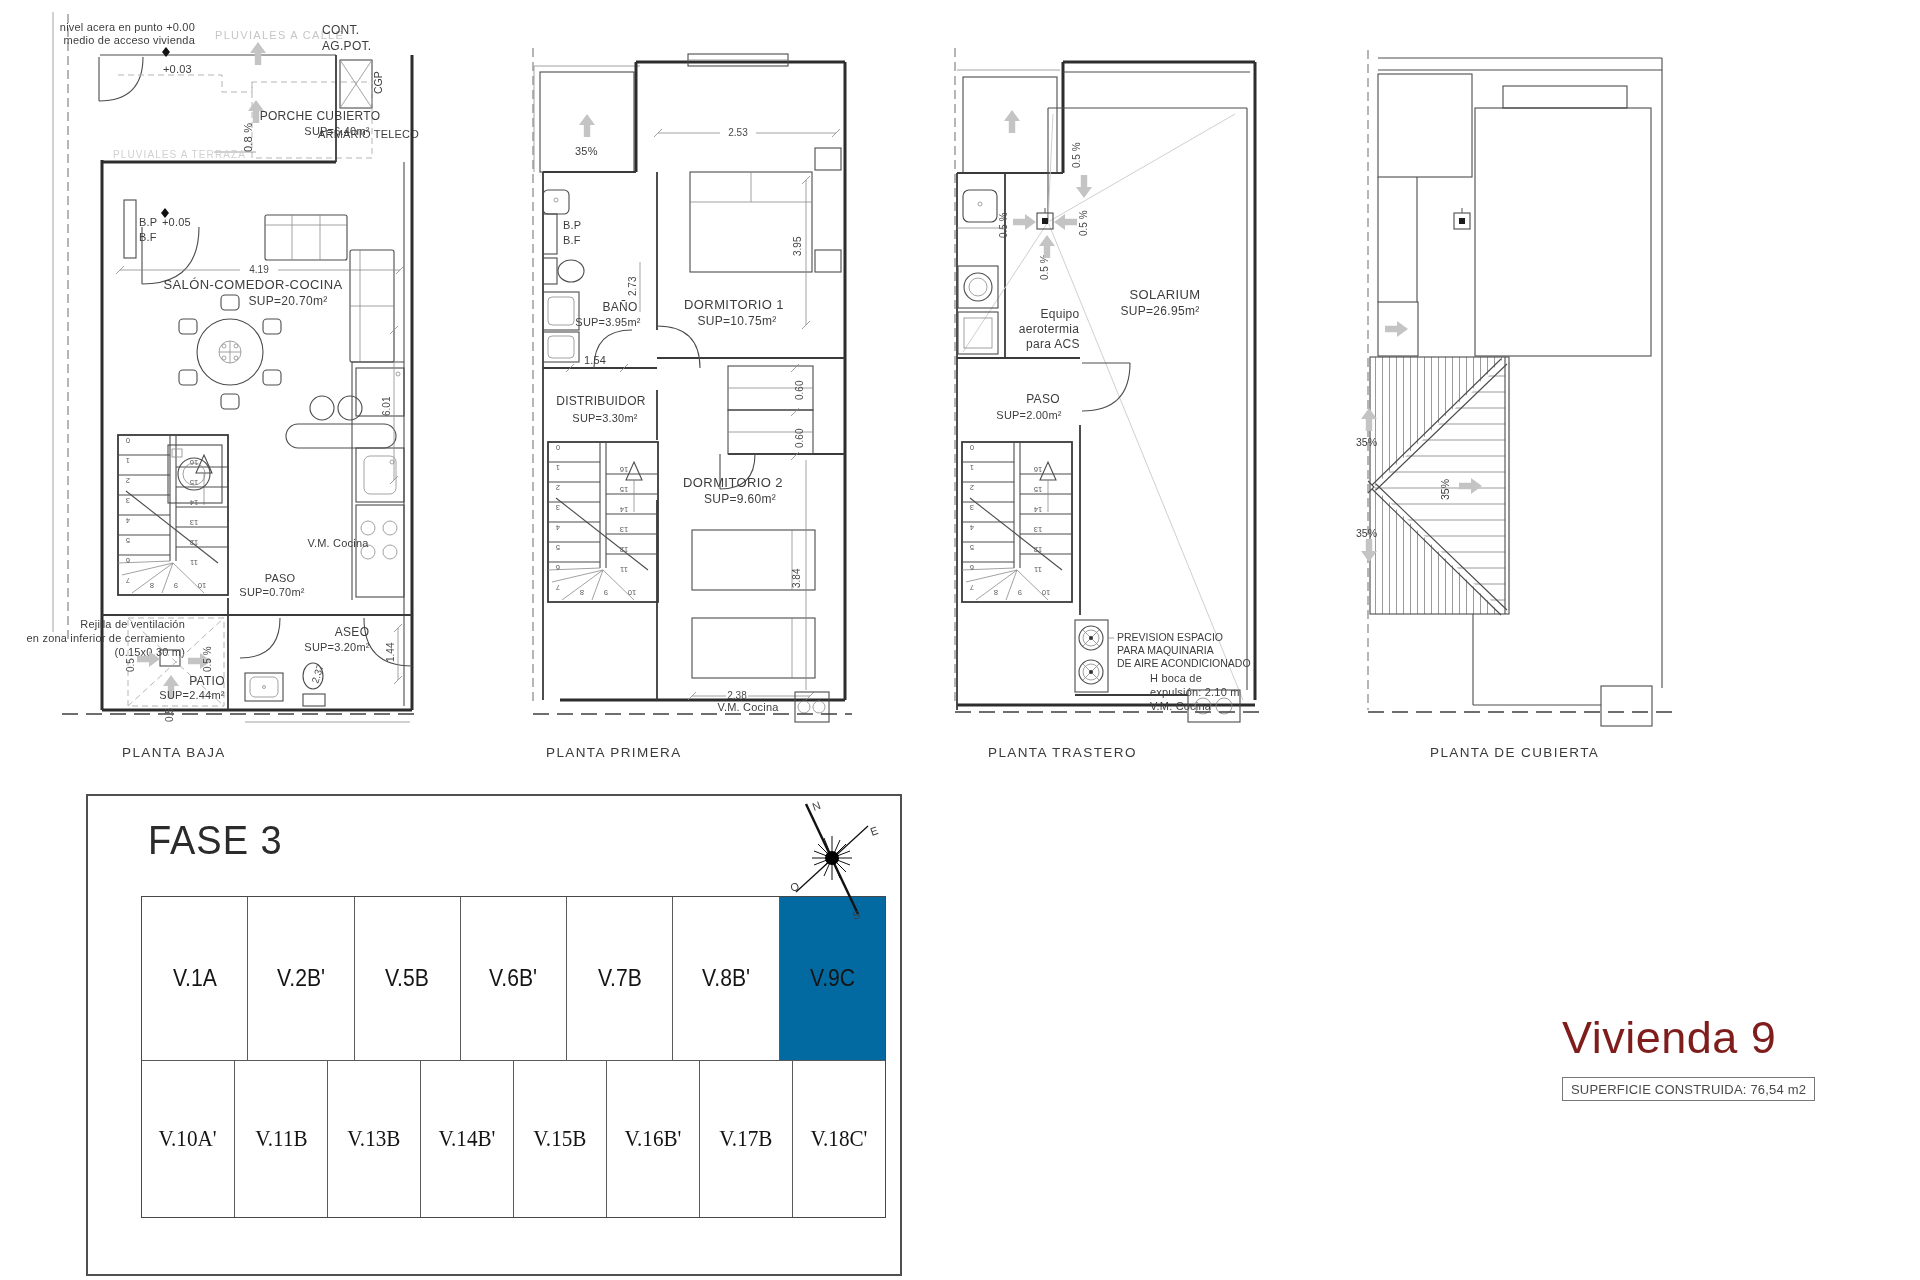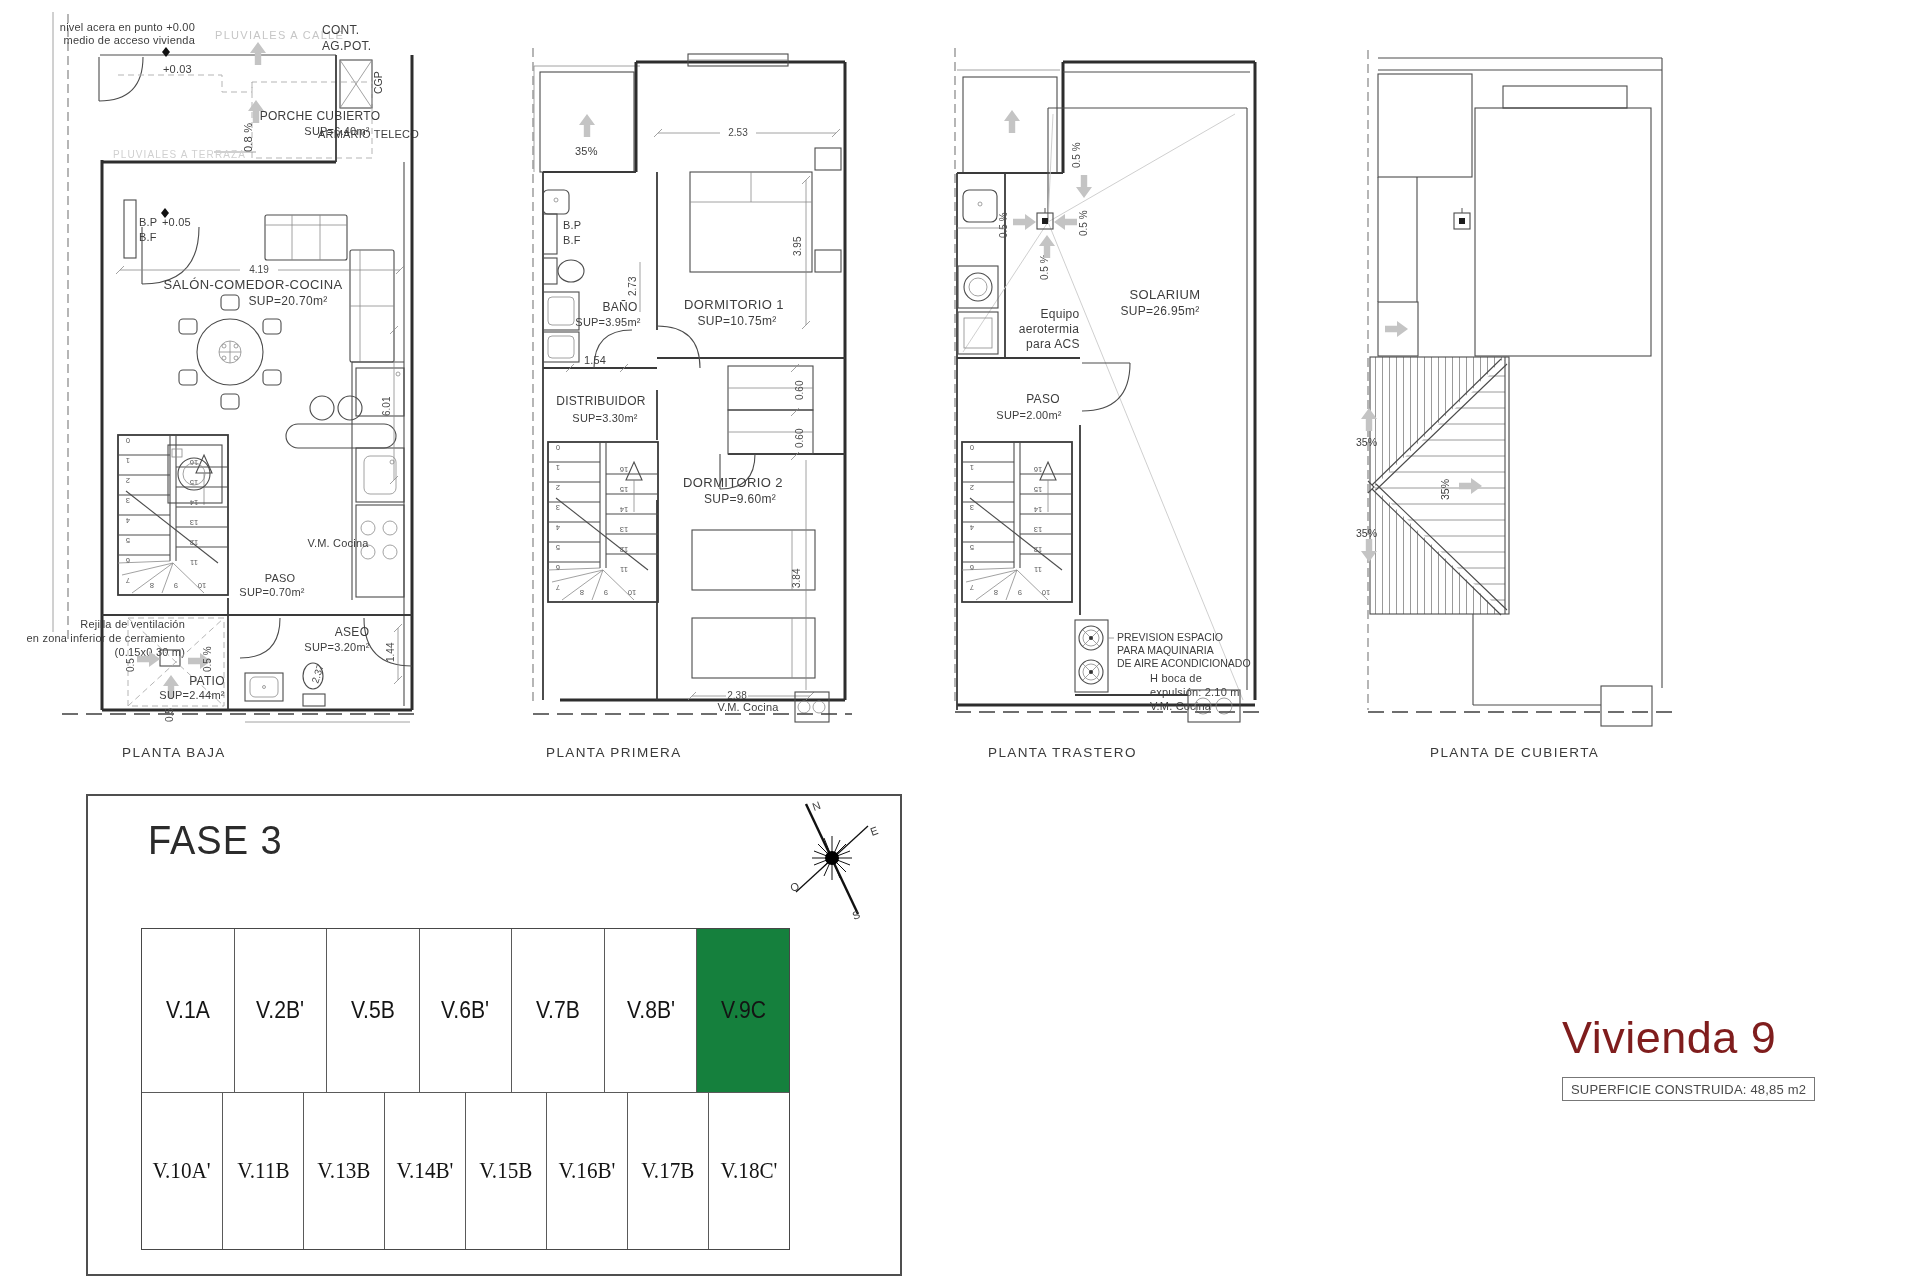--- a/index.html
+++ b/index.html
@@ -24,22 +24,22 @@
   .dash{stroke:#7a7a7a;stroke-width:1.1;fill:none;stroke-dasharray:9 5}
   .dashb{stroke:#3f3f3f;stroke-width:1.5;fill:none;stroke-dasharray:16 8}
   .gdash{stroke:#b5b5b5;stroke-width:1;fill:none;stroke-dasharray:6 4}
   .slope{stroke:#c9c9c9;stroke-width:.9;fill:none}
   .garr{fill:#c4c4c4}
   
   .panel{position:absolute;left:86px;top:794px;width:812px;height:478px;
          border:2px solid #4f4f4f;background:#fff;}
   .fase-title{position:absolute;left:60px;top:22px;font-size:40px;color:#2b2b2b;
               letter-spacing:1px;transform:scaleX(.95);transform-origin:left;}
-  .units-table{position:absolute;left:53px;top:100px;width:649px;height:322px;
-               border:1.5px solid #474747;box-sizing:border-box;margin-top:32px;}
+  .units-table{position:absolute;left:53px;top:100px;width:745px;height:322px;
+               border:1.5px solid #474747;box-sizing:border-box;}
   .urow{display:flex;width:100%;}
   .r1{height:164px;border-bottom:1px solid #5a5a5a;box-sizing:border-box;}
   .r2{height:156px;font-family:Liberation Serif, serif;}
   .ucell{flex:1;display:flex;align-items:center;justify-content:center;
          border-right:1px solid #5a5a5a;box-sizing:border-box;overflow:visible;}
   .ucell:last-child{border-right:none;}
   .ucell span{font-size:23px;color:#141414;letter-spacing:0;white-space:nowrap;
               transform:scaleX(.92);}
   .compass{position:absolute;left:700px;top:2px;}
   
@@ -431,21 +431,21 @@
         </div>
       <div class="ucell">
           <span>V.6B'</span>
         </div>
       <div class="ucell">
           <span>V.7B</span>
         </div>
       <div class="ucell">
           <span>V.8B'</span>
         </div>
-      <div class="ucell" style="background: #15803d;">
+      <div class="ucell" style="background: #0369a1;">
           <span>V.9C</span>
         </div>
     </div>
     <div class="urow r2">
       <div class="ucell">
           <span>V.10A'</span>
         </div>
       <div class="ucell">
           <span>V.11B</span>
         </div>
@@ -487,17 +487,17 @@
     <text x="26" y="13" font-size="11" fill="#222" transform="rotate(-20 26 13)">N</text>
     <text x="84" y="38" font-size="11" fill="#222" transform="rotate(-20 84 38)">E</text>
     <text x="4" y="94" font-size="11" fill="#222" transform="rotate(-20 4 94)">O</text>
     <text x="66" y="122" font-size="11" fill="#222" transform="rotate(-20 66 122)">S</text>
   </svg>
 </div>
 
 
 <div class="viv">
   <h2>Vivienda 9</h2>
-  <div class="supbox">SUPERFICIE CONSTRUIDA: 48,85 m2</div>
+  <div class="supbox">SUPERFICIE CONSTRUIDA: 76,54 m2</div>
 </div>
 
 
 
 
 </body></html>

